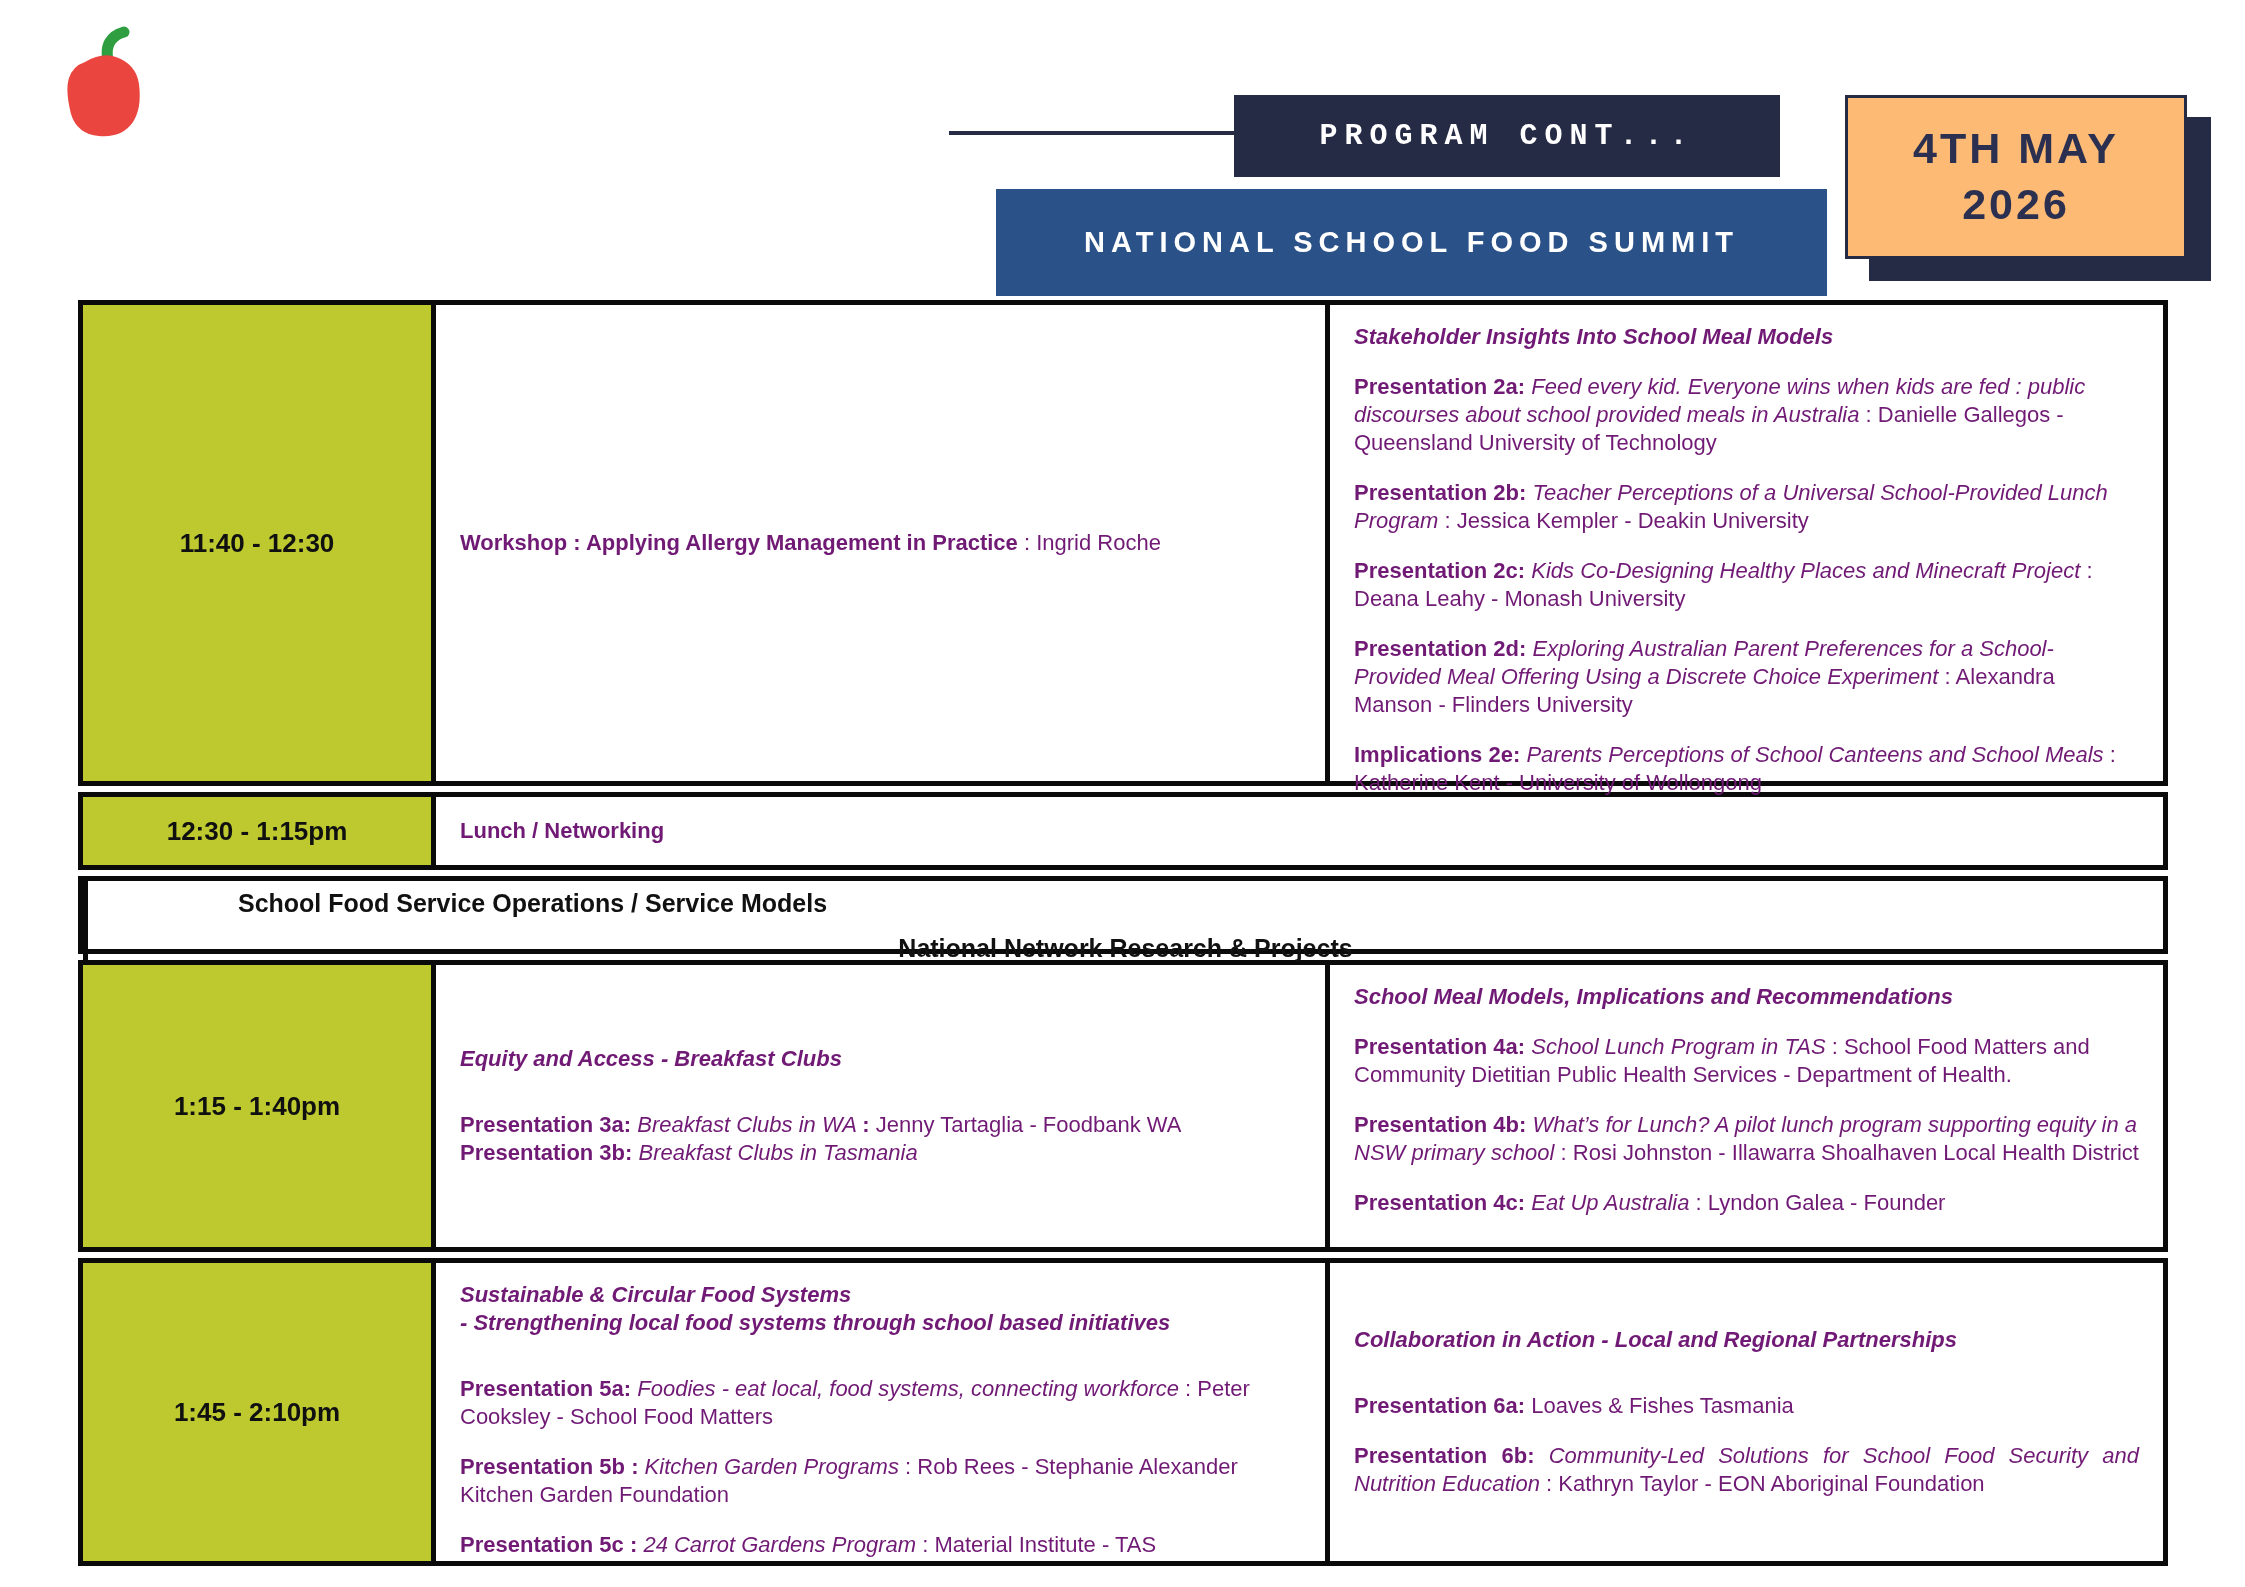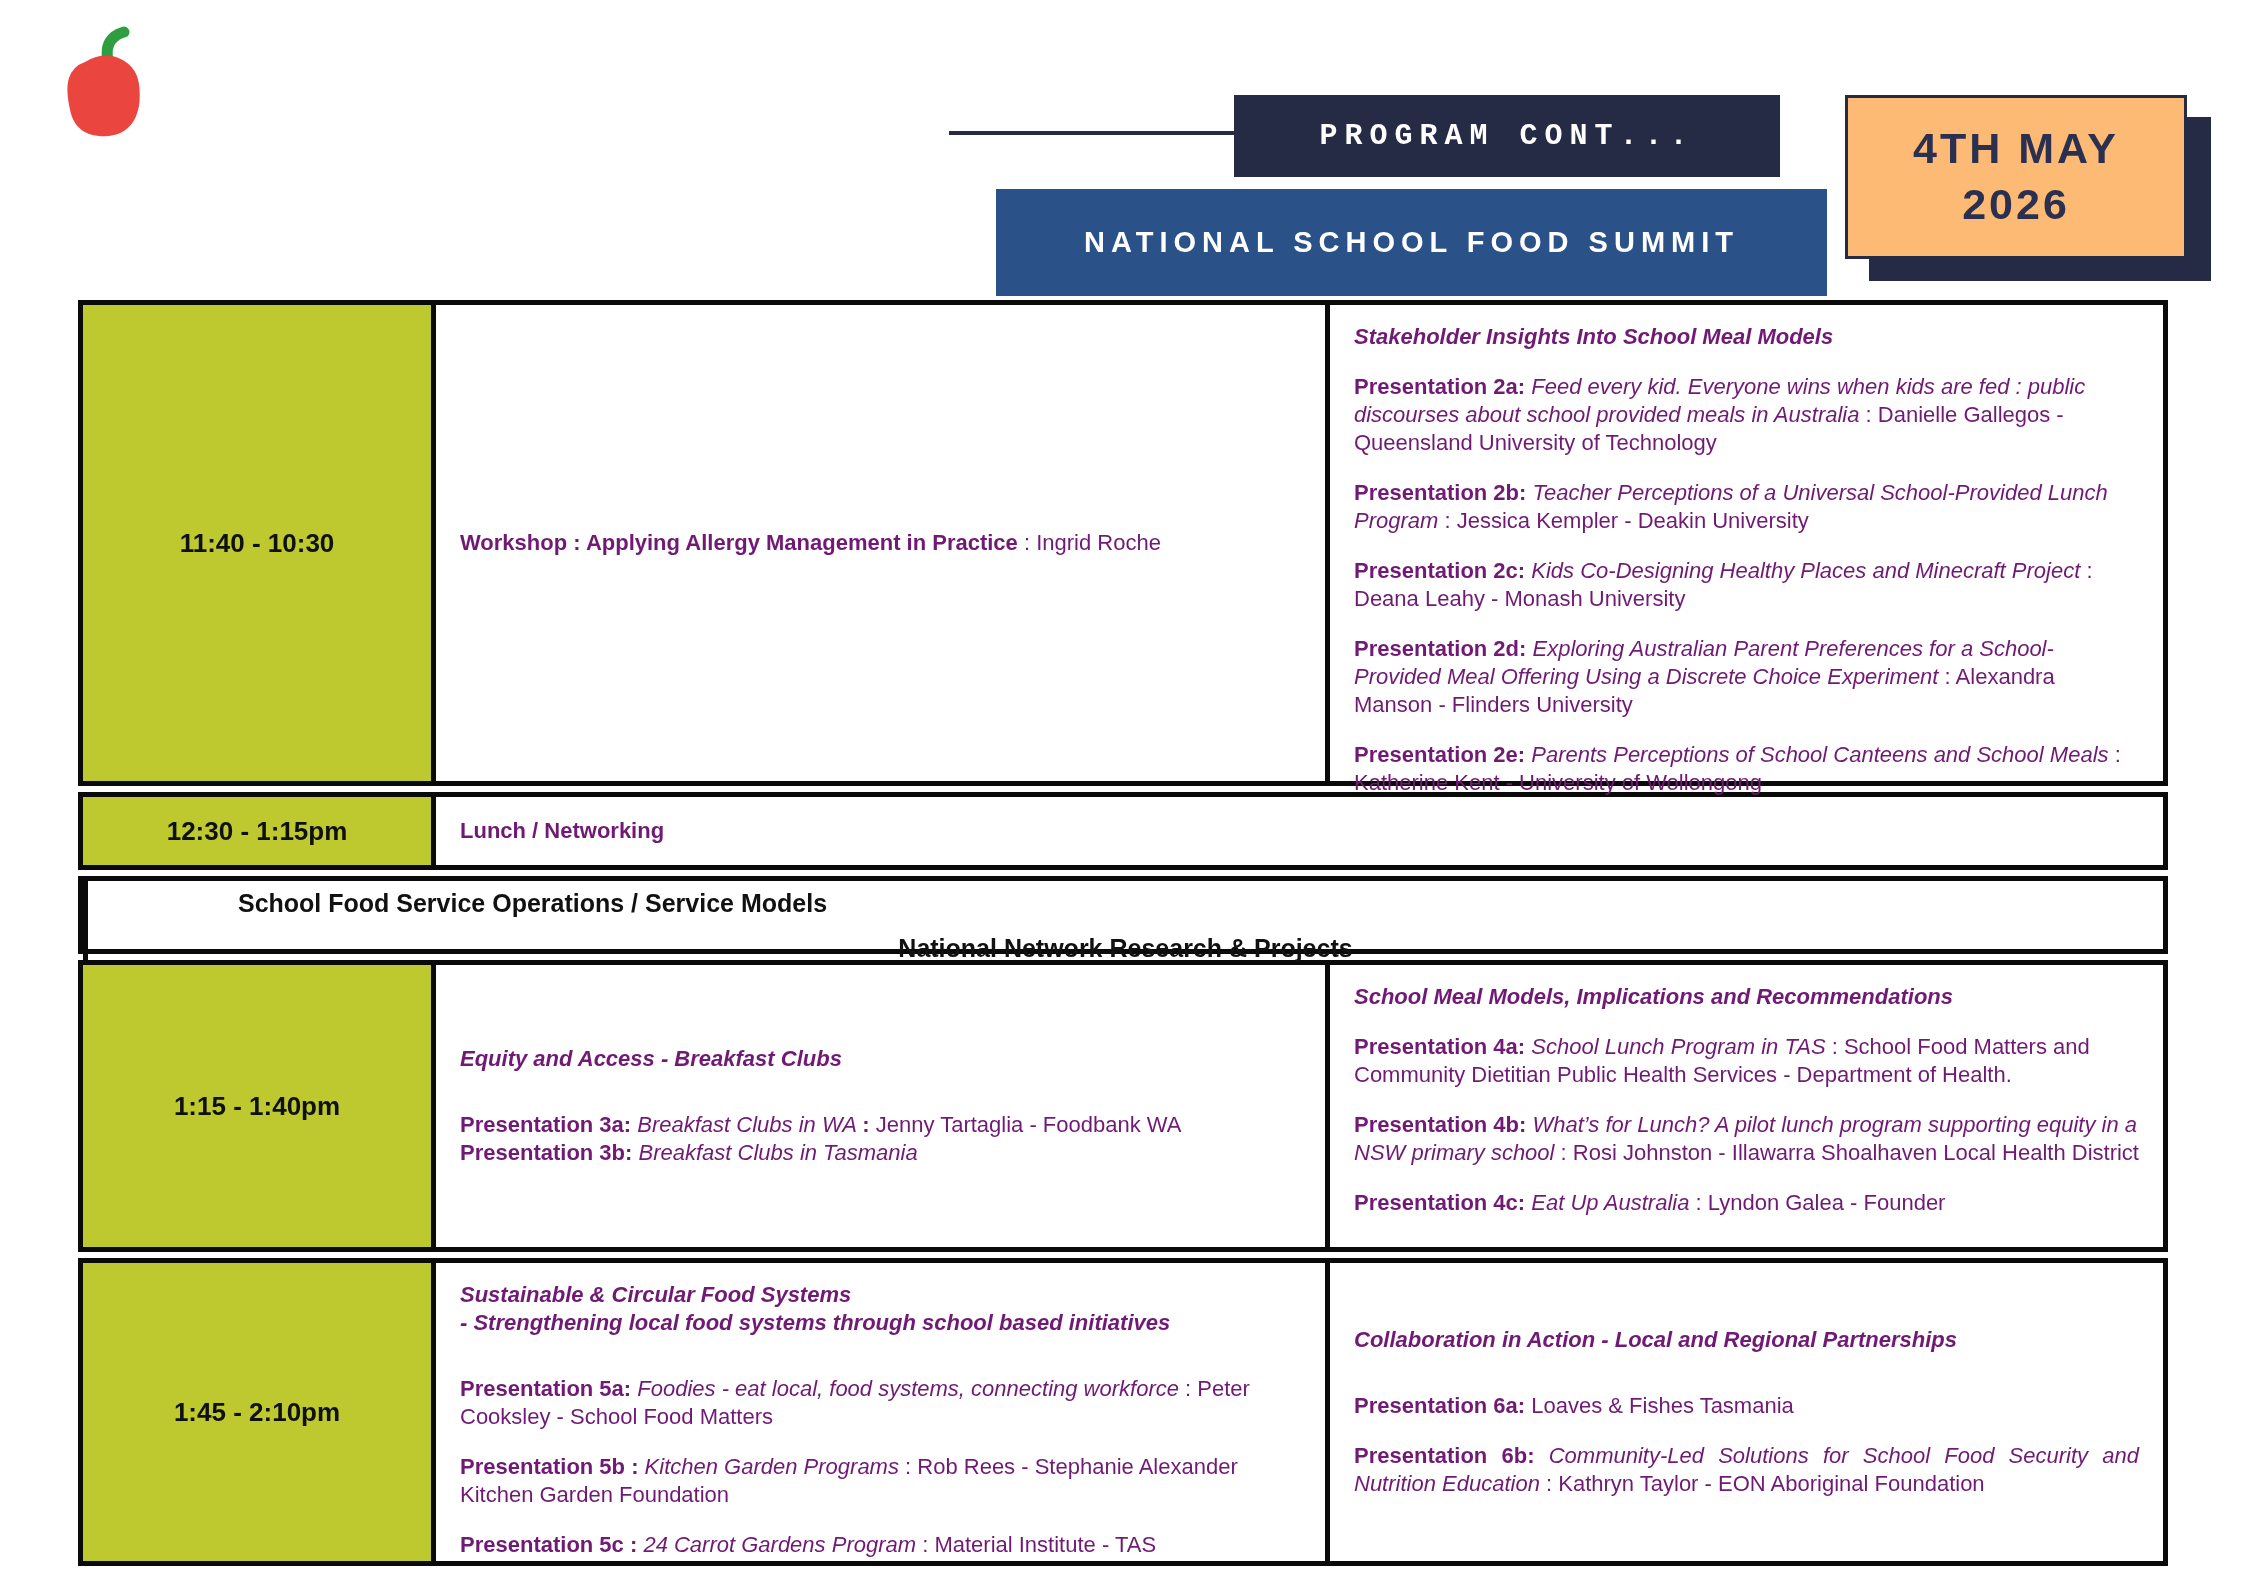--- a/index.html
+++ b/index.html
@@ -94,31 +94,31 @@
   </div>
 
   <div class="datebox">
     <span>4TH MAY</span>
     <span>2026</span>
   </div>
 
   <div class="ptable">
 
     <div class="trow r1">
-      <div class="cell time">11:40 - 10:30</div>
+      <div class="cell time">11:40 - 12:30</div>
       <div class="cell mid v-center paras">
         <p><span class="b">Workshop : Applying Allergy Management in Practice </span><span>: Ingrid Roche</span></p>
       </div>
       <div class="cell right paras">
         <p><span class="bi">Stakeholder Insights Into School Meal Models</span></p>
         <p><span class="b">Presentation 2a:</span><span class="i"> Feed every kid. Everyone wins when kids are fed : public discourses about school provided meals in Australia</span><span> : Danielle Gallegos - Queensland University of Technology</span></p>
         <p><span class="b">Presentation 2b:</span><span class="i"> Teacher Perceptions of a Universal School-Provided Lunch Program</span><span> : Jessica Kempler - Deakin University</span></p>
         <p><span class="b">Presentation 2c:</span><span class="i"> Kids Co-Designing Healthy Places and Minecraft Project</span><span> :</span><br><span>Deana Leahy - Monash University</span></p>
         <p><span class="b">Presentation 2d:</span><span class="i"> Exploring Australian Parent Preferences for a School-Provided Meal Offering Using a Discrete Choice Experiment</span><span> : Alexandra Manson - Flinders University</span></p>
-        <p><span class="b">Presentation 2e: </span><span class="i"> Parents Perceptions of School Canteens and School Meals </span><span> :</span><br><span>Katherine Kent - University of Wollongong</span></p>
+        <p><span class="b">Implications 2e: </span><span class="i"> Parents Perceptions of School Canteens and School Meals </span><span> :</span><br><span>Katherine Kent - University of Wollongong</span></p>
       </div>
     </div>
 
     <div class="trow r2">
       <div class="cell time">12:30 - 1:15pm</div>
       <div class="cell span2 v-center paras">
         <p><span class="b">Lunch / Networking</span></p>
       </div>
     </div>
 

